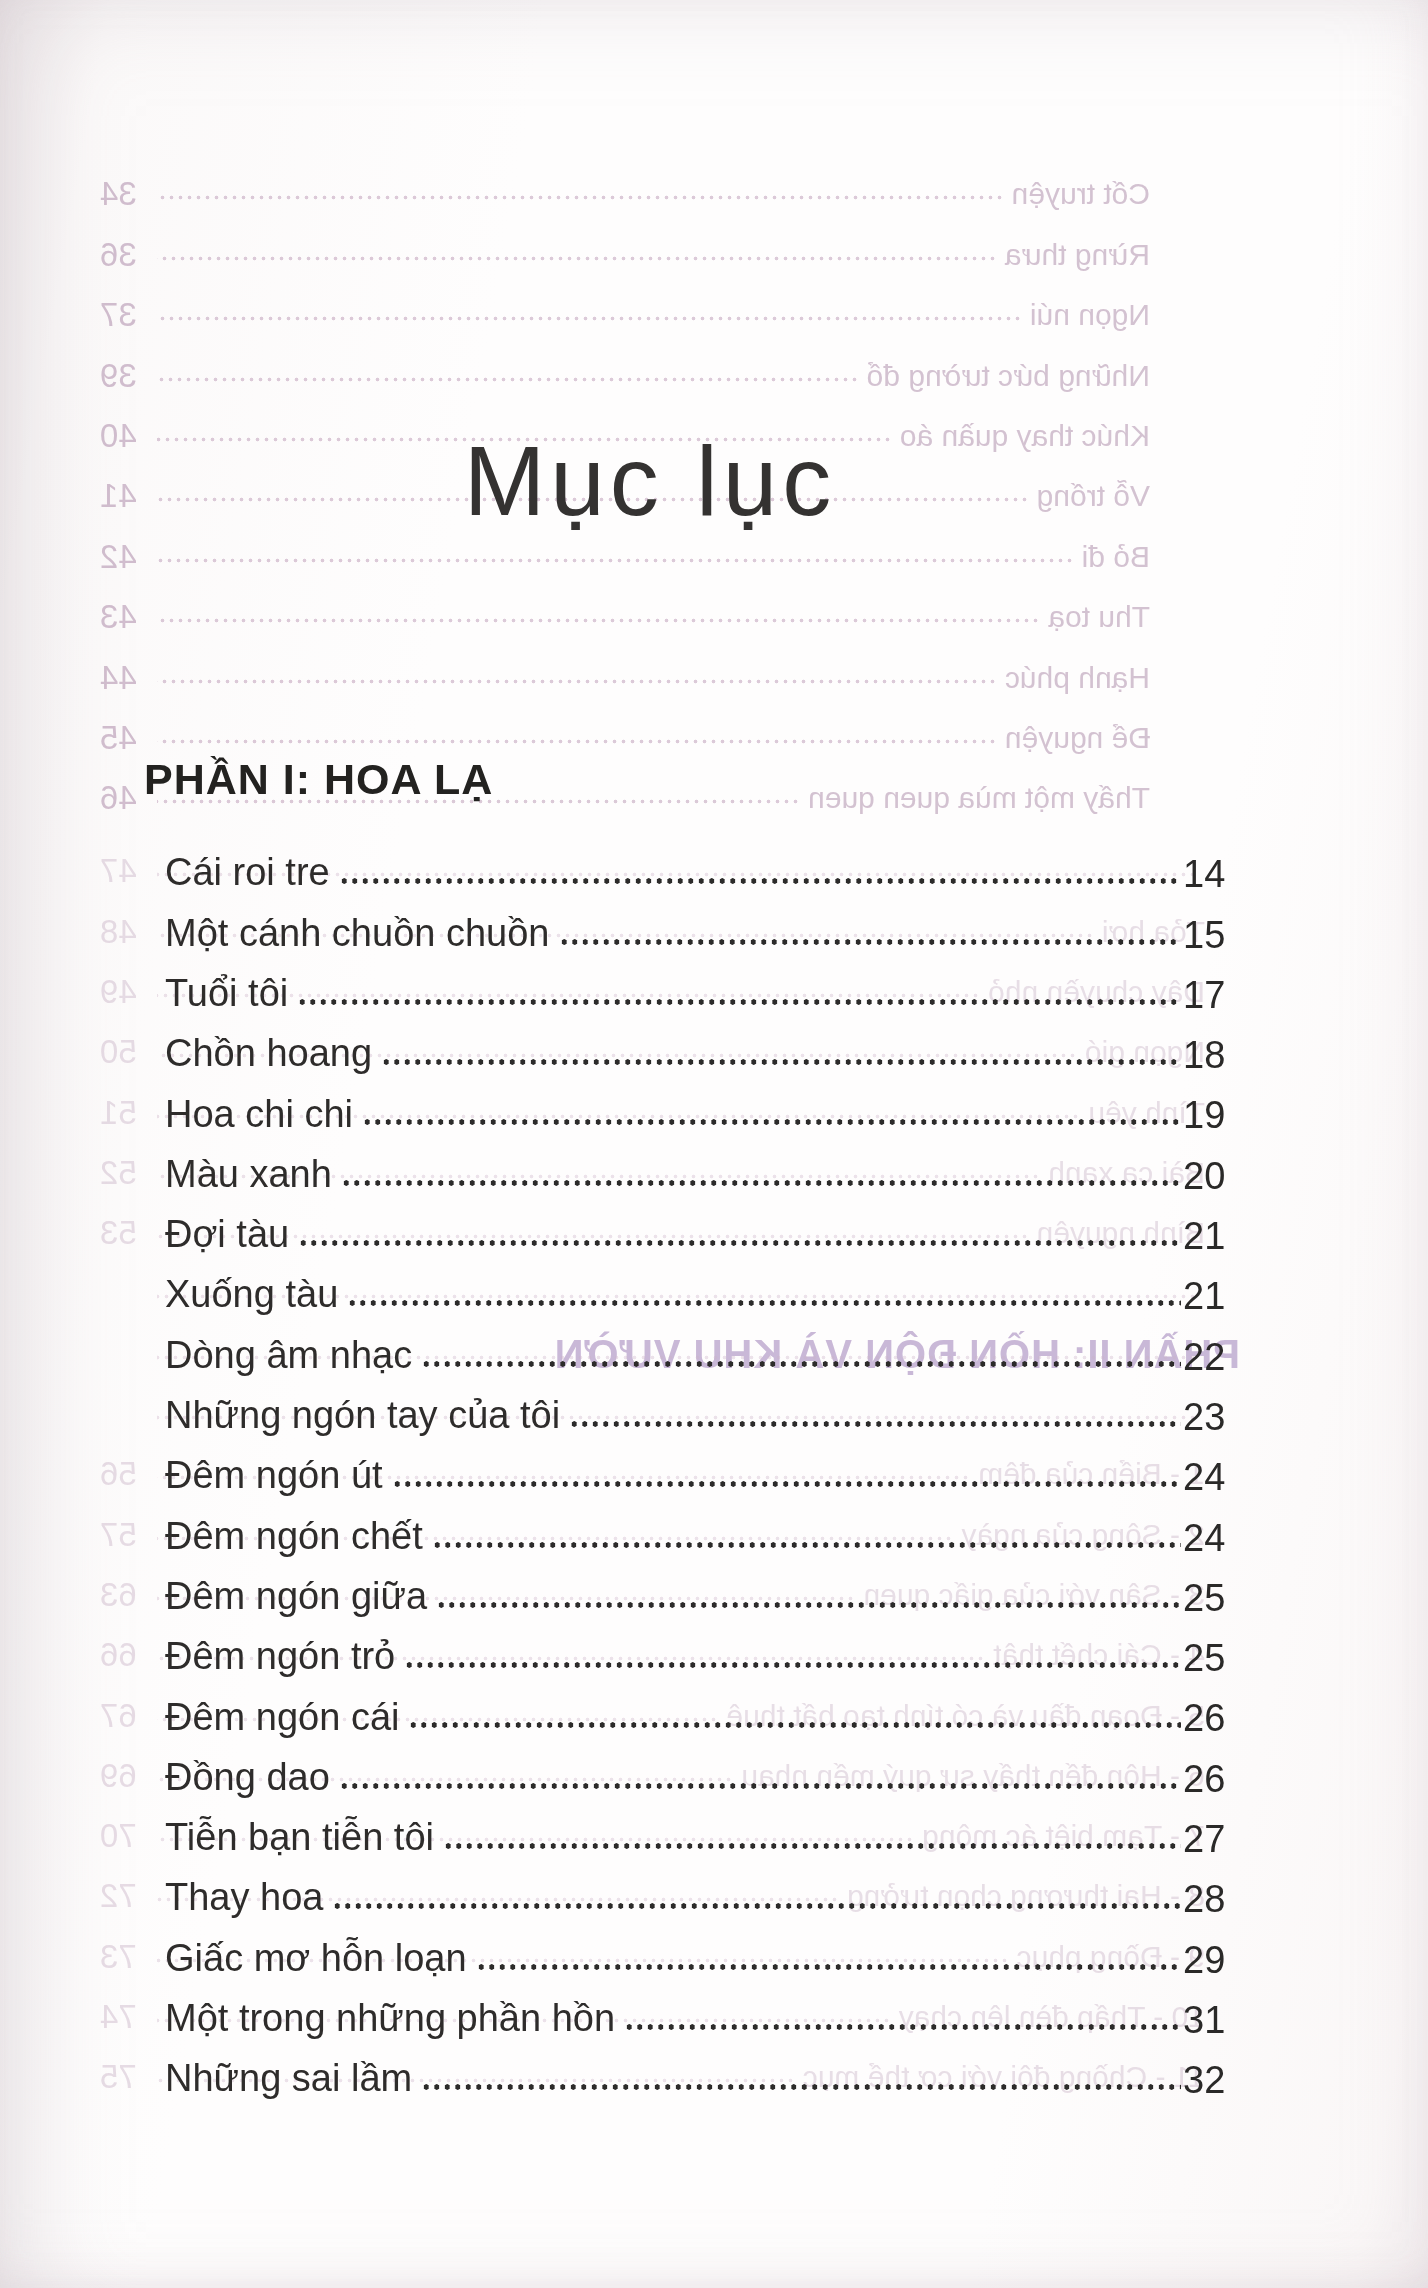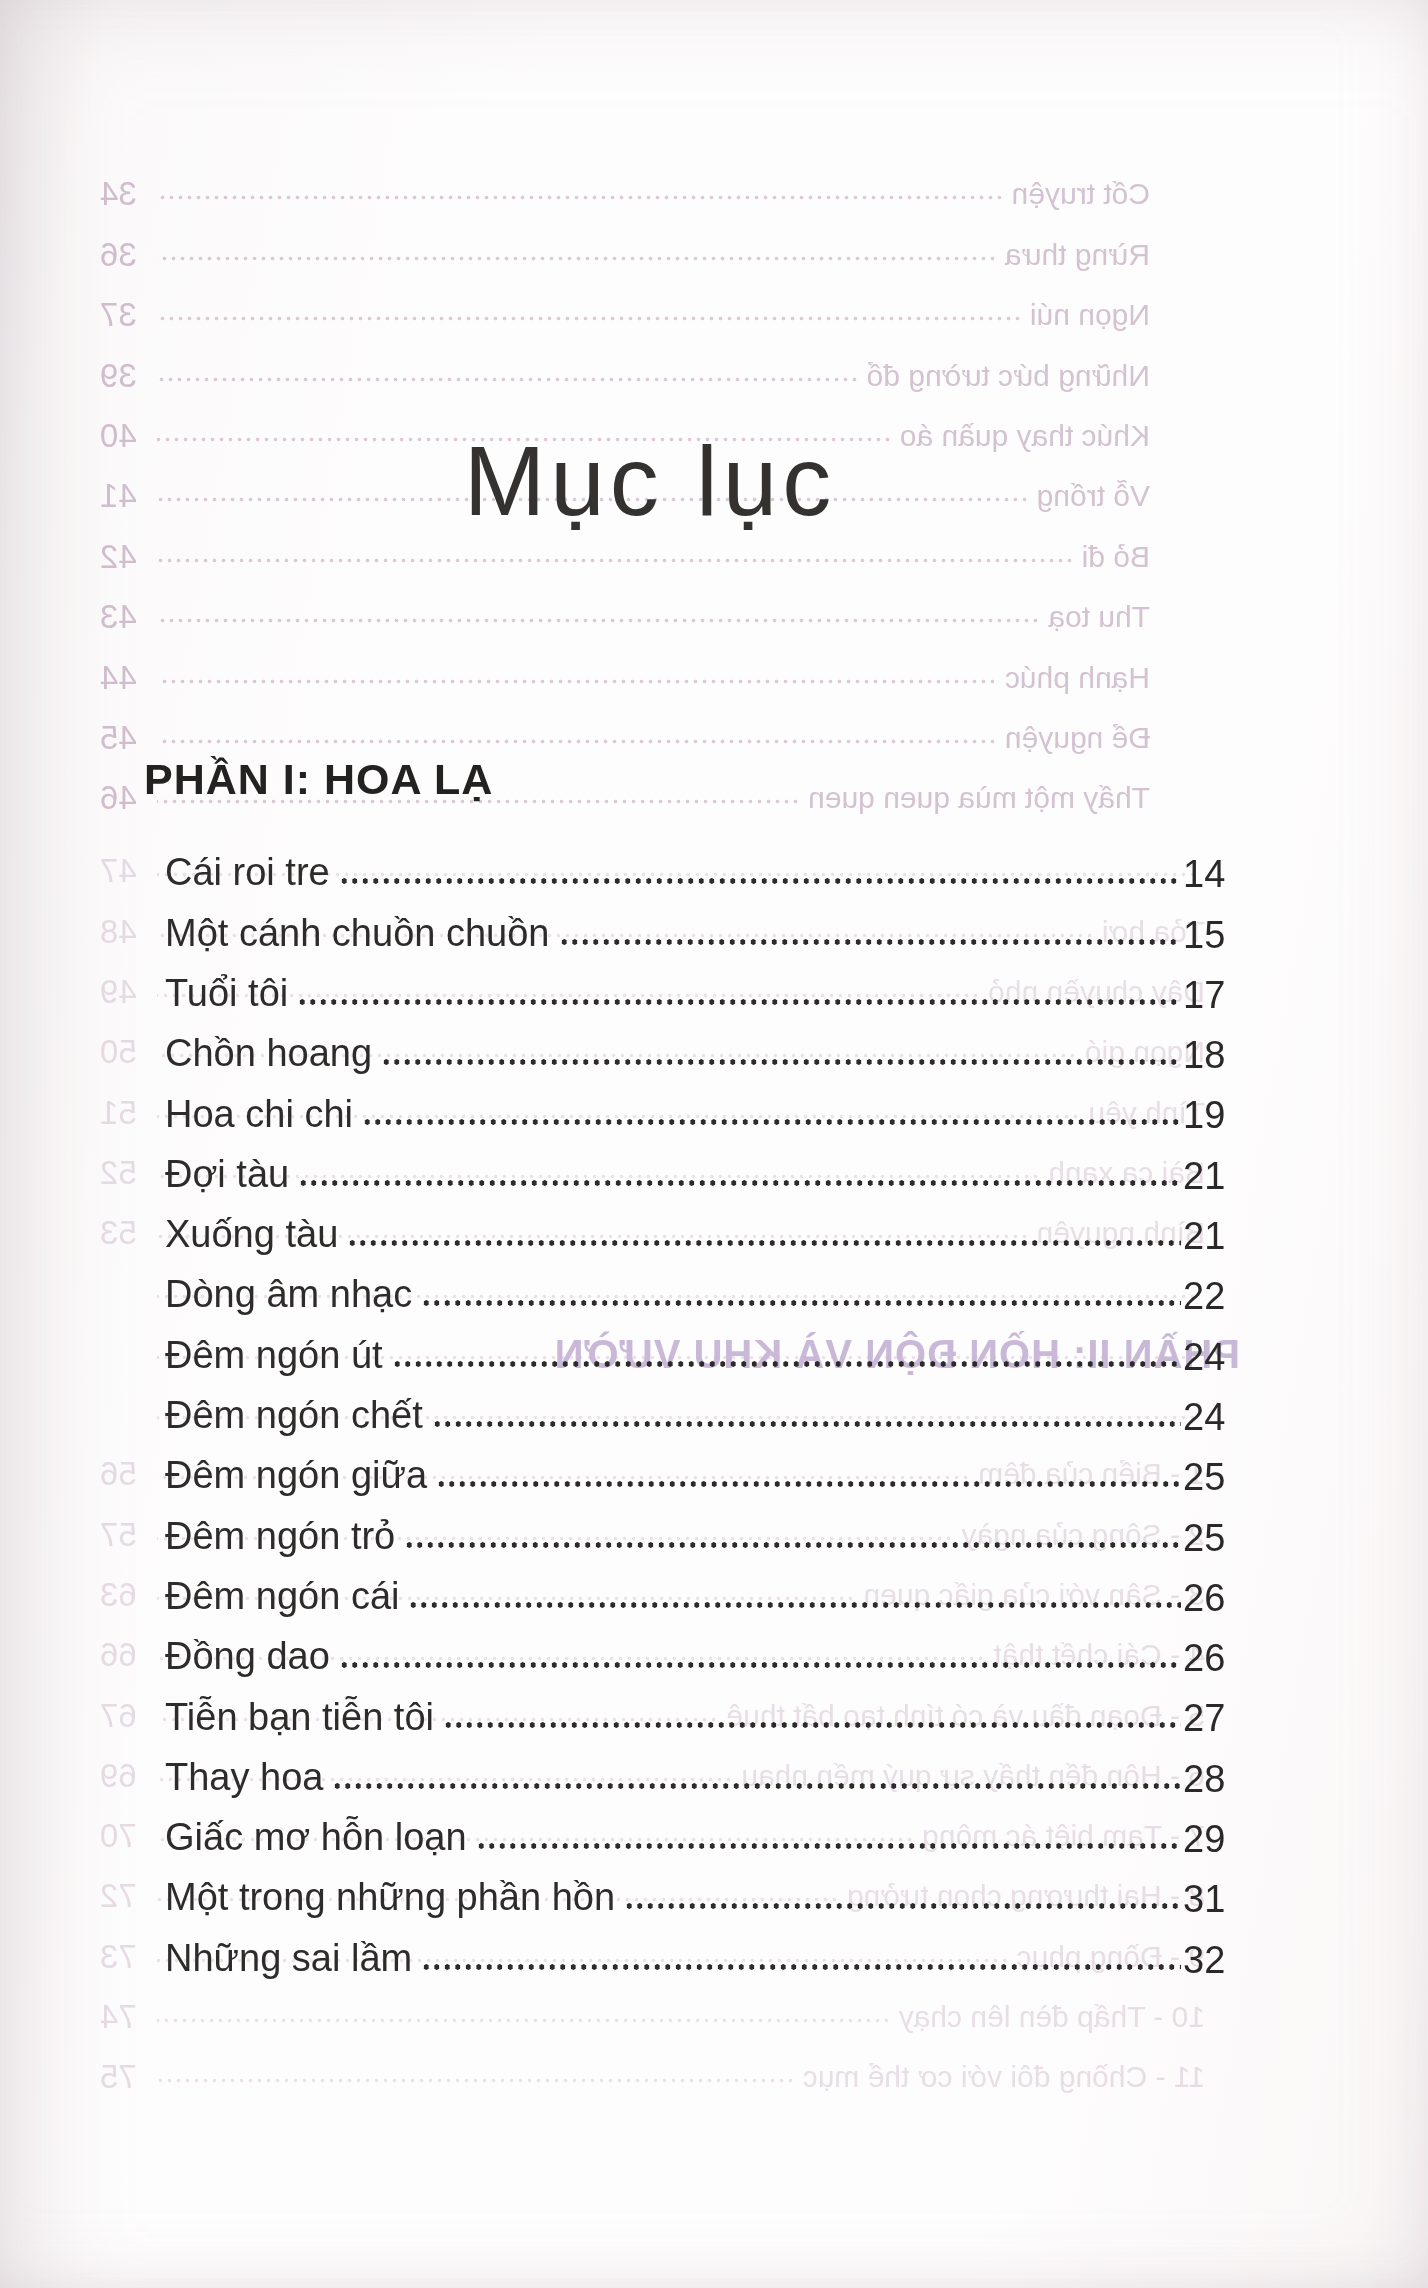--- a/index.html
+++ b/index.html
@@ -266,33 +266,43 @@
           <span class="t">Chồn hoang</span>
           <span class="leader"></span>
           <span class="n">18</span>
         </div>
         <div class="toc-row">
           <span class="t">Hoa chi chi</span>
           <span class="leader"></span>
           <span class="n">19</span>
         </div>
         <div class="toc-row">
+          <span class="t">Màu xanh</span>
+          <span class="leader"></span>
+          <span class="n">20</span>
+        </div>
+        <div class="toc-row">
           <span class="t">Đợi tàu</span>
           <span class="leader"></span>
           <span class="n">21</span>
         </div>
         <div class="toc-row">
           <span class="t">Xuống tàu</span>
           <span class="leader"></span>
           <span class="n">21</span>
         </div>
         <div class="toc-row">
           <span class="t">Dòng âm nhạc</span>
           <span class="leader"></span>
           <span class="n">22</span>
+        </div>
+        <div class="toc-row">
+          <span class="t">Những ngón tay của tôi</span>
+          <span class="leader"></span>
+          <span class="n">23</span>
         </div>
         <div class="toc-row">
           <span class="t">Đêm ngón út</span>
           <span class="leader"></span>
           <span class="n">24</span>
         </div>
         <div class="toc-row">
           <span class="t">Đêm ngón chết</span>
           <span class="leader"></span>
           <span class="n">24</span>

